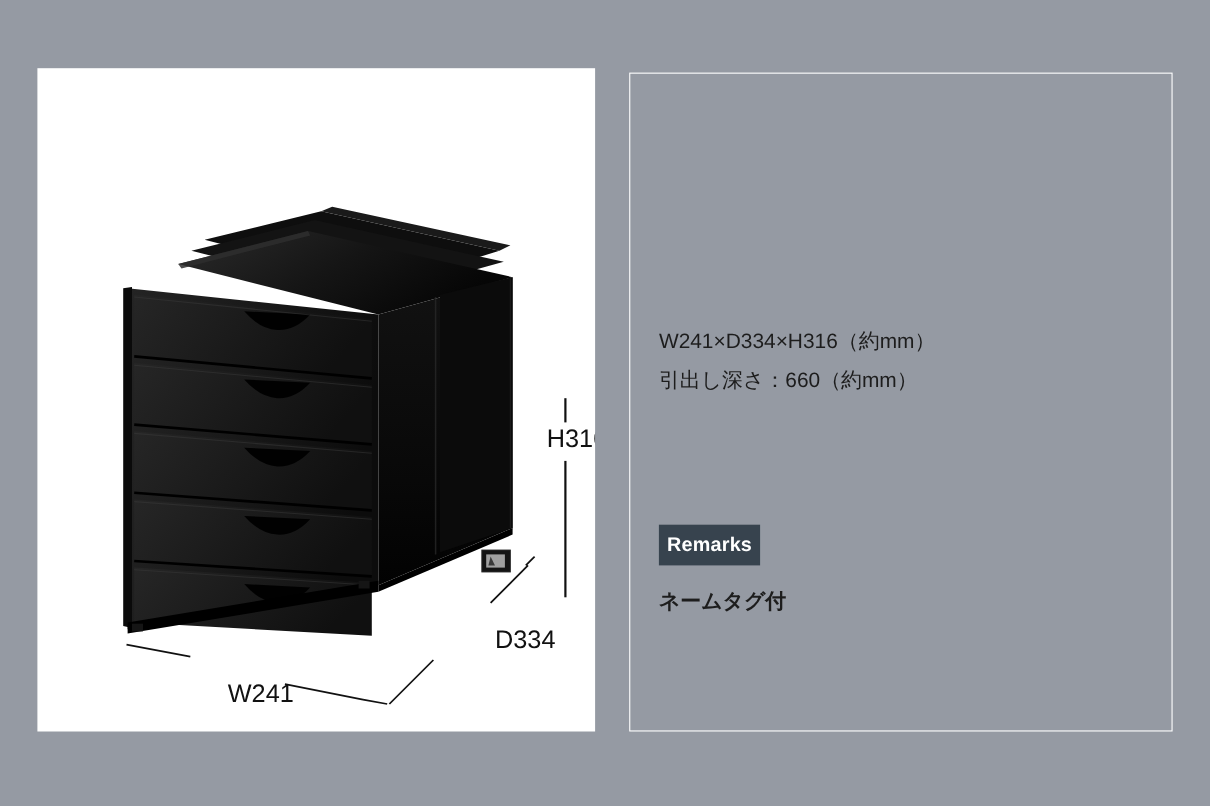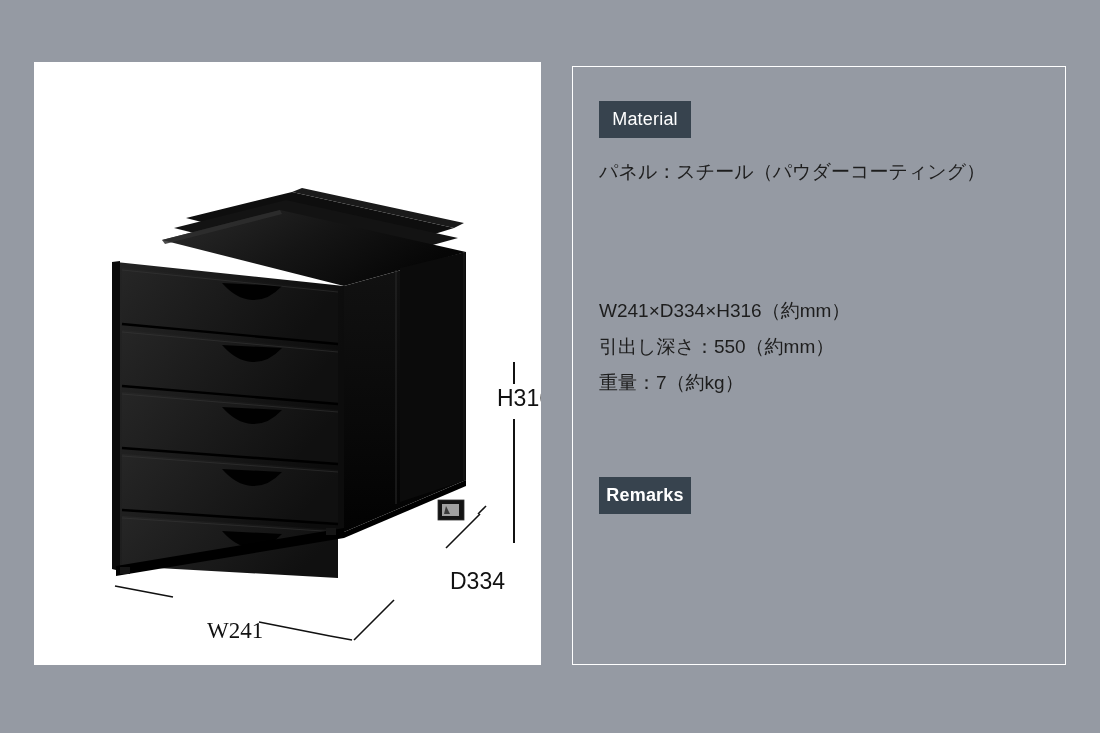--- a/index.html
+++ b/index.html
@@ -78,21 +78,21 @@
   
   .dim-label {
     position: absolute;
     color: #111111;
     font-size: 23px;
     line-height: 1;
     white-space: nowrap;
   }
   #dim-h316 { left: 463px; top: 325px; }
   #dim-d334 { left: 400px; top: 508px; margin-left: 16px; }
-  #dim-w241 { left: 173px; top: 557px; font-family: Liberation Serif, serif; }
+  #dim-w241 { left: 173px; top: 557px; }
 
   .dim-line {
     position: absolute;
     background: #111111;
   }
   
   #hline-top    { left: 479px; top: 300px; width: 2px; height: 22px; }
   #hline-bottom { left: 479px; top: 357px; width: 2px; height: 124px; }
 </style>
 </head>
@@ -215,34 +215,28 @@
   <span class="dim-label" id="dim-h316">H316</span>
   <span class="dim-label" id="dim-d334">D334</span>
   <span class="dim-label" id="dim-w241">W241</span>
 
   <span class="dim-line" id="hline-top"></span>
   <span class="dim-line" id="hline-bottom"></span>
 </div>
 
 <div id="spec-panel">
 
-  <div class="spec-section" id="section-material">
-    <span class="section-badge">Material</span>
-    <div class="section-body">
-      <span class="spec-line">パネル：スチール（パウダーコーティング）</span>
-    </div>
-  </div>
 
   <div class="spec-section" id="section-size">
     <div class="section-body">
       <span class="spec-line">W241×D334×H316（約mm）</span>
-      <span class="spec-line">引出し深さ：550（約mm）</span>
-      <span class="spec-line">重量：7（約kg）</span>
+      <span class="spec-line">引出し深さ：660（約mm）</span>
     </div>
   </div>
 
   <div class="spec-section" id="section-remarks">
     <span class="section-badge">Remarks</span>
     <div class="section-body">
+      <span class="spec-line">ネームタグ付</span>
     </div>
   </div>
 
 </div>
 
 </body></html>

